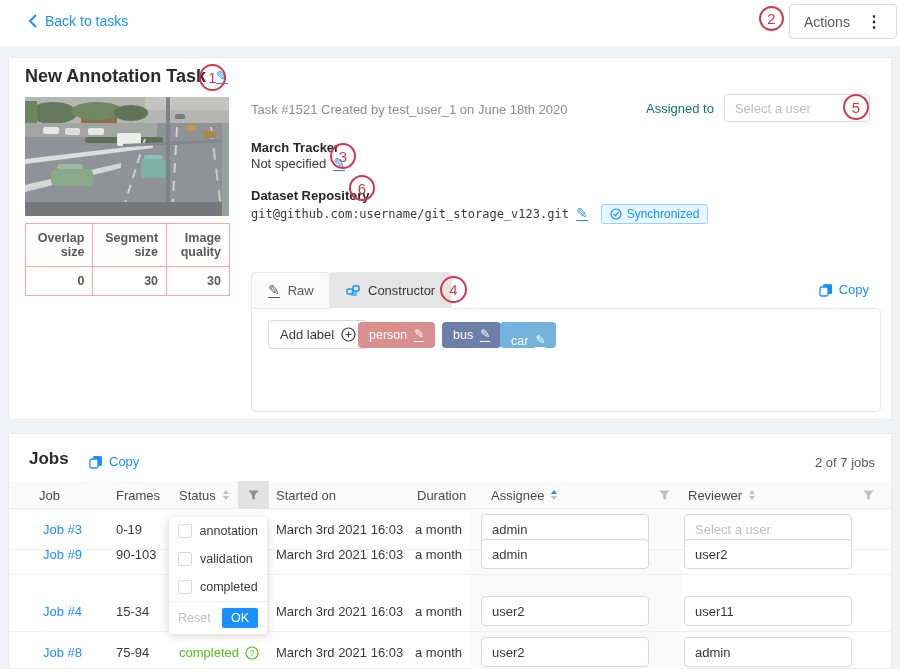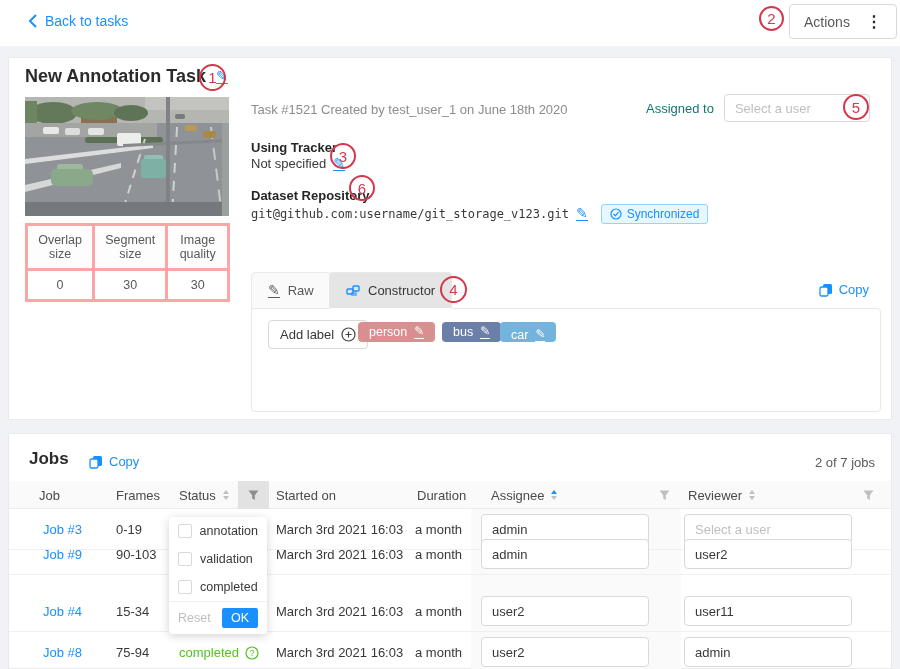--- a/index.html
+++ b/index.html
@@ -15,21 +15,21 @@
   
   .card{position:absolute;background:#fff;border:1px solid #eaeaea}
   .card.main{left:8px;top:57px;width:884px;height:363px}
   .card.jobs{left:8px;top:433px;width:884px;height:236px}
 
   
   .task-title{position:absolute;left:16px;top:8px;font-size:18px;font-weight:bold;color:#2b2b2b;display:flex;align-items:center;gap:10px}
   .pencil{color:#1890ff;font-size:14px;border-bottom:1px solid #1890ff;line-height:13px;cursor:pointer;font-weight:normal}
   .thumb{position:absolute;left:16px;top:39px;width:204px;height:119px;overflow:hidden}
   .params{position:absolute;left:16px;top:165px;width:205px;border-collapse:collapse;font-size:12.5px;color:#595959}
-  .params th,.params td{border:3px solid #fca5a5;text-align:center;font-weight:normal;padding:7px 8px;vertical-align:top}
+  .params th,.params td{border:1px solid #fca5a5;text-align:right;font-weight:bold;padding:7px 8px;vertical-align:top}
   .params th{background:#fdfdfd}
   .meta-line{position:absolute;left:242px;top:44px;color:#8c8c8c;font-size:13px}
   .assigned-wrap{position:absolute;left:637px;top:36px;display:flex;align-items:center;gap:10px}
   .assigned-label{color:#0f766e}
   .inp{border:1px solid #d9d9d9;border-radius:4px;background:#fff;font-size:13px;color:#383838;padding:0 10px;font-family:inherit;outline:none}
   .inp::placeholder{color:#bfbfbf}
   .assignee-select{width:146px;height:28px}
   .sec-label{position:absolute;font-weight:bold;color:#262626}
   .sec-value{position:absolute;color:#383838;display:flex;align-items:center;gap:7px}
   .git-url{font-family:"DejaVu Sans Mono",monospace;font-size:12px}
@@ -44,21 +44,21 @@
 
   
   .tab{position:absolute;height:37px;display:flex;align-items:center;gap:8px;padding:0 16px;border:1px solid #e8e8e8;border-radius:4px 4px 0 0;font-size:13px;color:#595959;background:#fafafa;cursor:pointer;z-index:2}
   .tab.raw{left:242px;top:214px}
   .tab.constructor{left:320px;top:214px;background:#e5e5e5;border-bottom-color:#fff;color:#383838}
   .pencil.gray{color:#595959;border-bottom-color:#595959}
   .copy-link{display:flex;align-items:center;gap:6px;color:#1890ff;cursor:pointer}
   .copy-main{position:absolute;right:22px;top:224px}
   .labels-panel{position:absolute;left:242px;top:250px;width:630px;height:104px;border:1px solid #e8e8e8;border-radius:0 4px 4px 4px}
   .add-label-btn{position:absolute;left:16px;top:11px;height:29px;border:1px solid #d9d9d9;border-radius:4px;background:#fff;display:flex;align-items:center;gap:7px;padding:0 11px;color:#383838;cursor:pointer}
-  .chip{position:absolute;top:13px;height:20px;border-radius:4px;display:flex;align-items:center;gap:7px;padding:0 11px;color:#fff;font-size:12.5px;cursor:pointer}
+  .chip{position:absolute;top:13px;height:26px;border-radius:4px;display:flex;align-items:center;gap:7px;padding:0 11px;color:#fff;font-size:12.5px;cursor:pointer}
   .chip .pencil{color:#fff;border-bottom-color:#fff;font-size:12px}
   .chip.c0{left:106px}.chip.c1{left:190px}.chip.c2{left:248px}
 
   
   .jobs-title{position:absolute;left:20px;top:15px;font-size:17px;font-weight:bold;color:#2b2b2b}
   .jobs-copy{position:absolute;left:80px;top:20px}
   .jobs-count{position:absolute;right:16px;top:21px;color:#595959}
   .jtable-head{position:absolute;left:0;top:47px;width:882px;height:28px;background:#fafafa;border-bottom:1px solid #ececec;color:#4a4a4a}
   .hcell{position:absolute;top:0;height:28px;display:flex;align-items:center;gap:5px}
   .sorted-col-bg{position:absolute;left:462px;top:75px;width:210px;height:160px;background:#fafafa}
@@ -158,21 +158,21 @@
     </tr>
   </tbody>
     </table>
 
   <div class="meta-line">Task #1521 Created by test_user_1 on June 18th 2020</div>
   <div class="assigned-wrap">
     <span class="assigned-label">Assigned to</span>
     <input class="inp assignee-select" placeholder="Select a user" style="">
   </div>
 
-  <div class="sec-label" style="left:242px;top:82px">Using Tracker</div>
+  <div class="sec-label" style="left:242px;top:82px">March Tracker</div>
   <div class="sec-value" style="left:242px;top:98px">
     <span>Not specified</span>
     <span class="pencil">✎</span>
   </div>
 
   <div class="sec-label" style="left:242px;top:130px">Dataset Repository</div>
   <div class="sec-value" style="left:242px;top:146px">
     <span class="git-url">git@github.com:username/git_storage_v123.git</span>
     <span class="pencil">✎</span>
     <span class="sync-badge">

